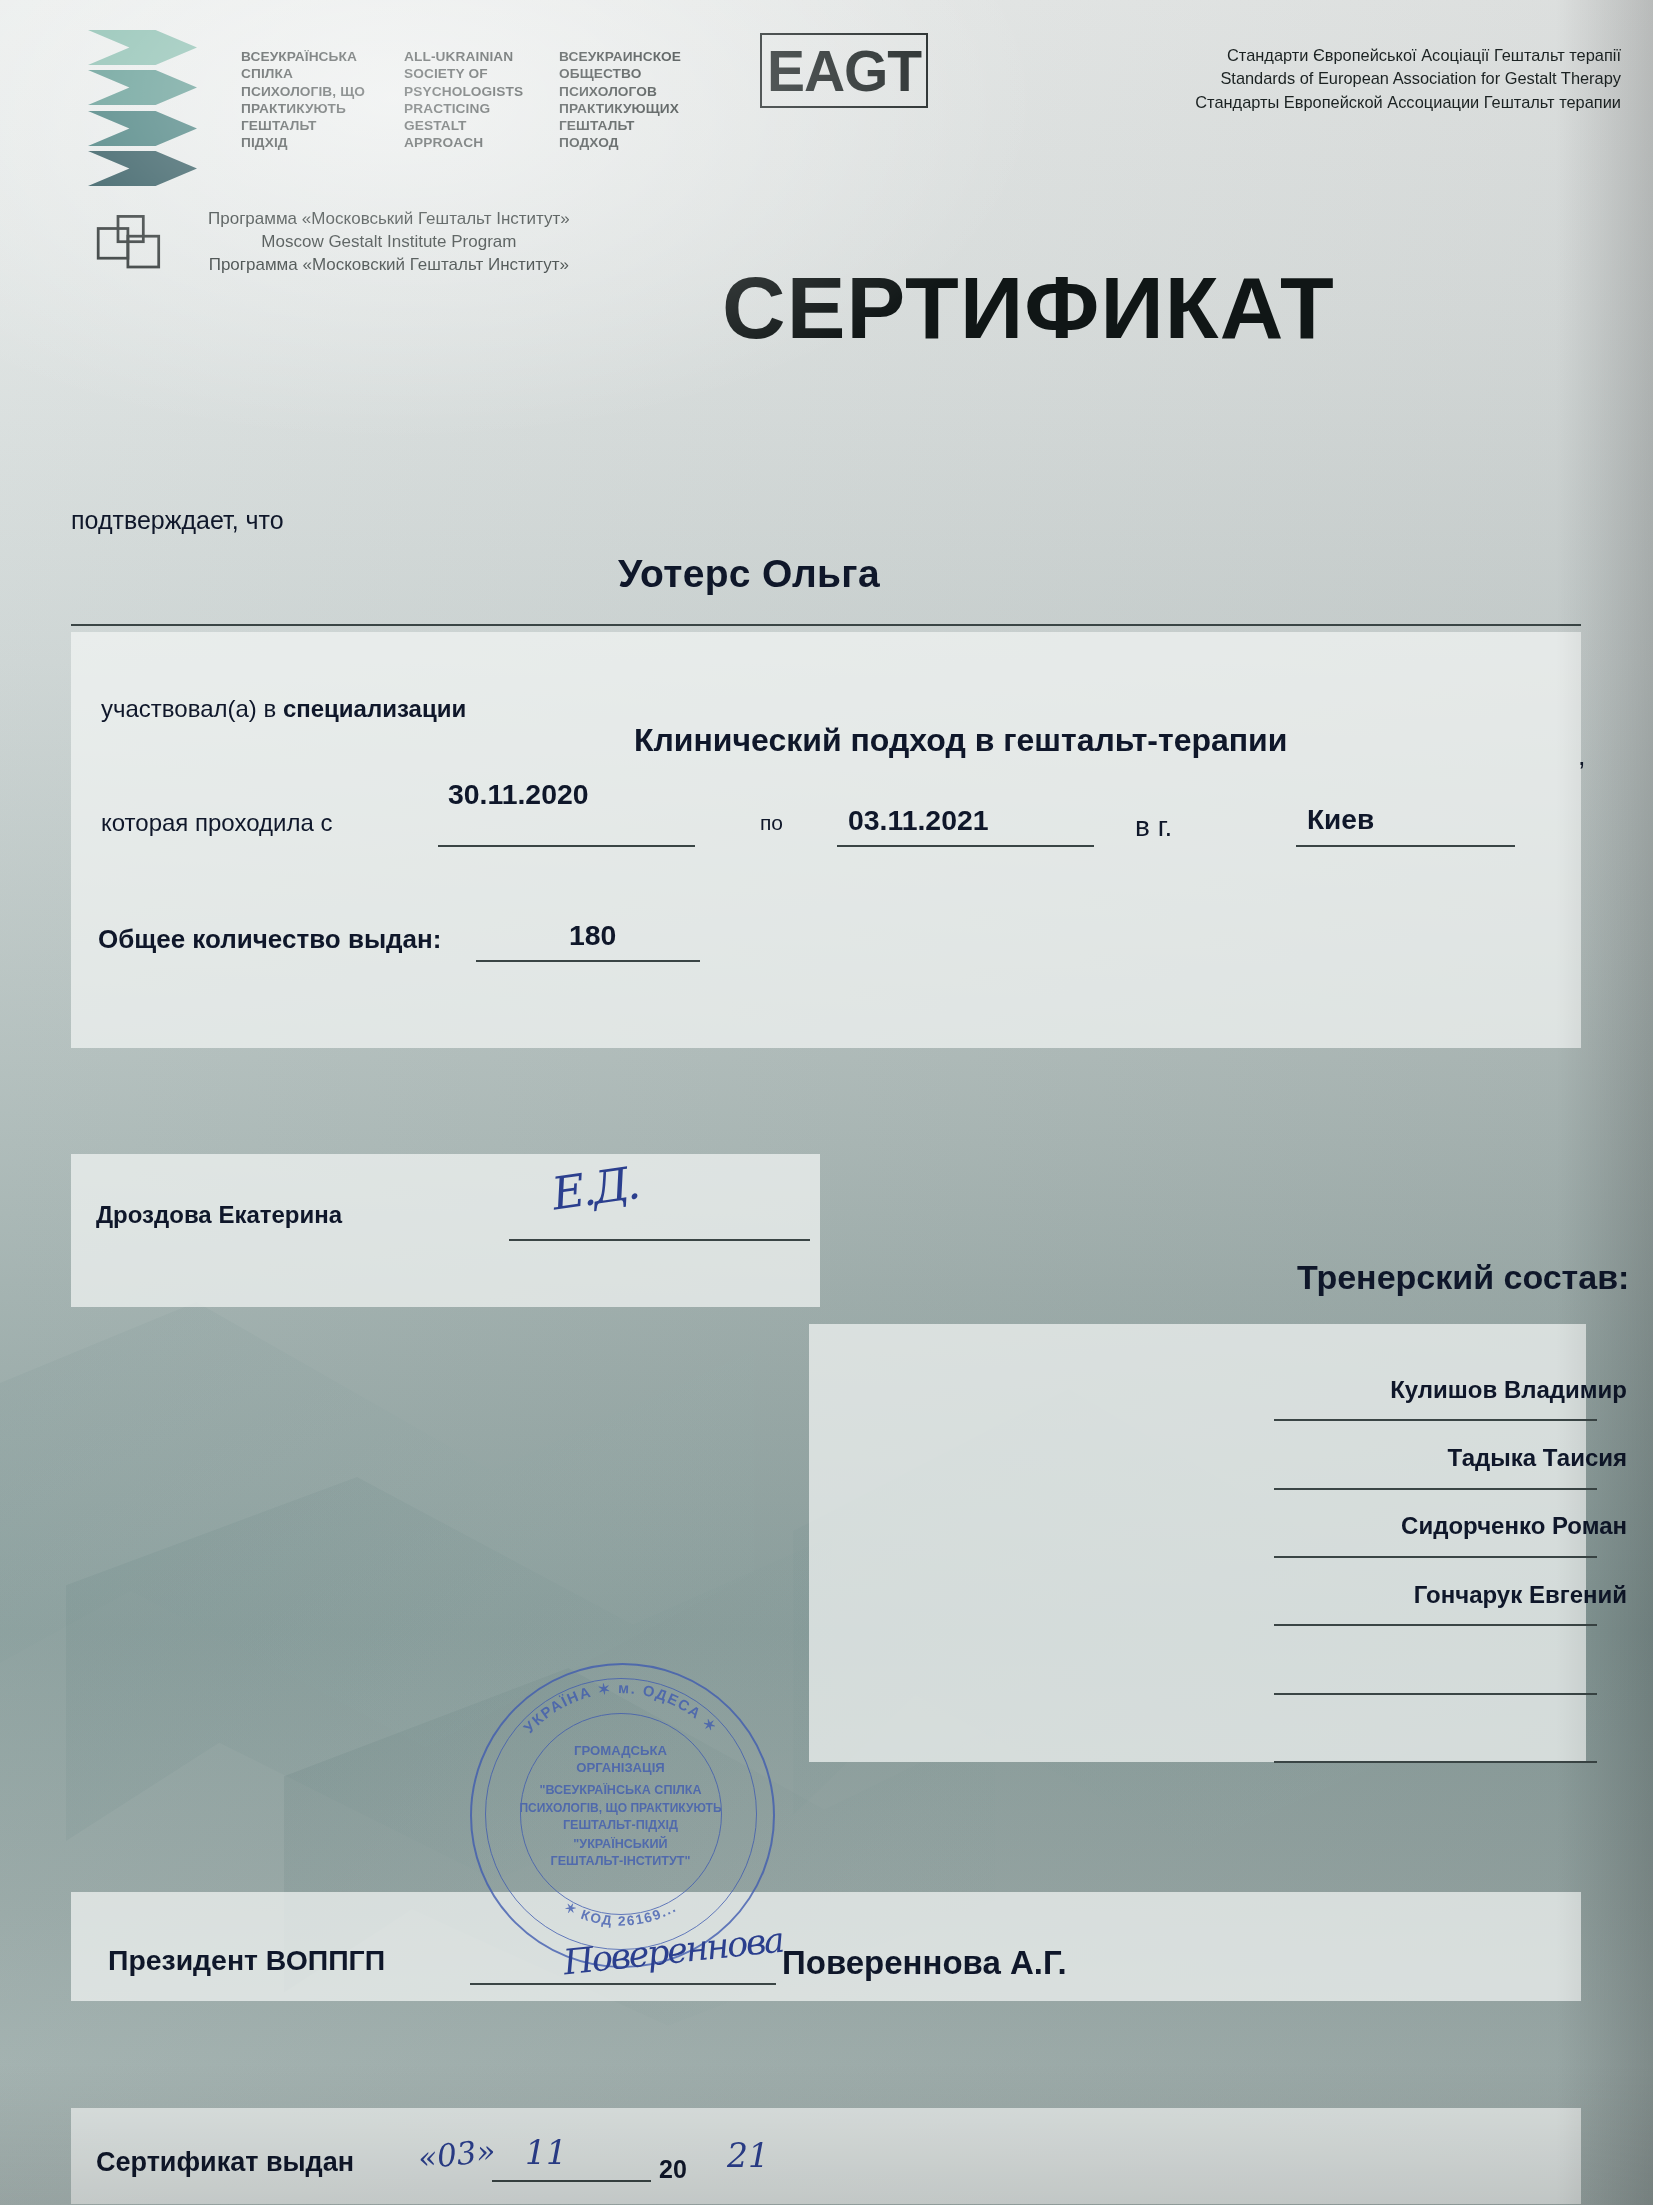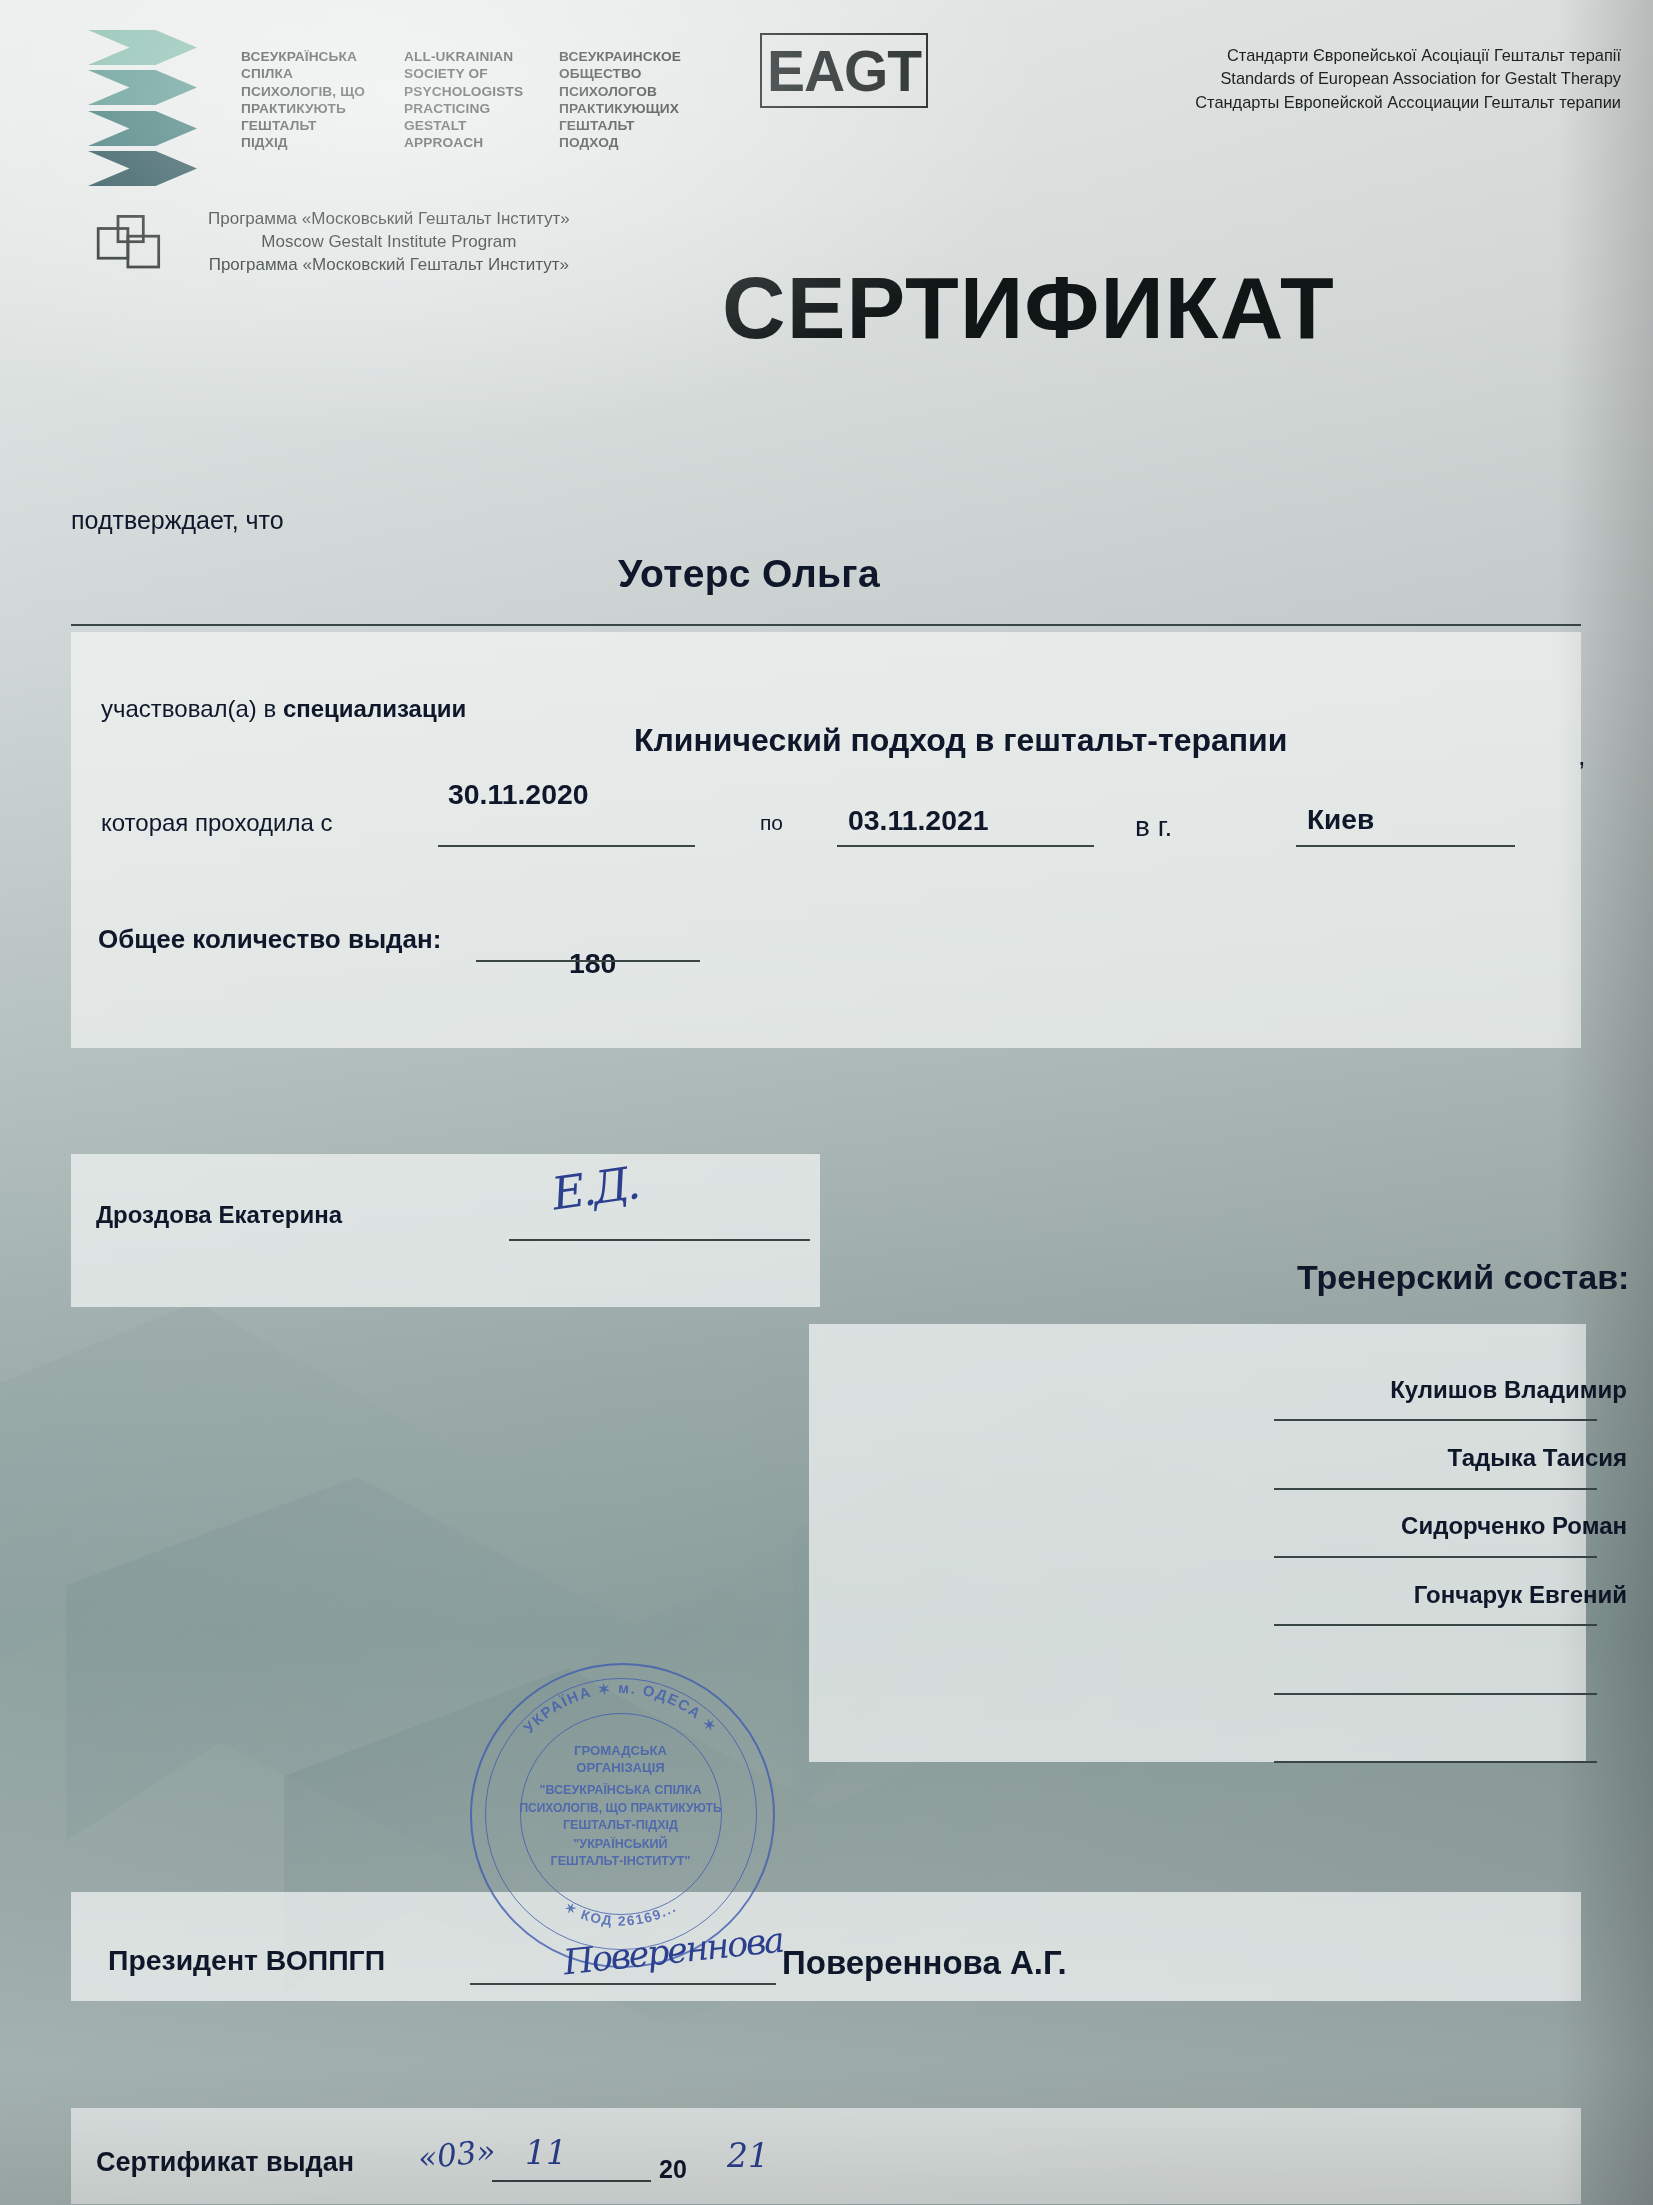--- a/index.html
+++ b/index.html
@@ -216,21 +216,20 @@
   }
   .hours-label {
     left: 98px; top: 924px;
     font-size: 26px;
     font-weight: 700;
   }
   .hours-val {
     left: 569px; top: 919px;
     font-size: 28.4px;
     font-weight: 700;
-    margin-top: 28px;
   }
   .leaders-title {
     left: 77px; top: 1086px;
     font-size: 34px;
     font-weight: 700;
   }
   .leader-name {
     left: 96px; top: 1201px;
     font-size: 24px;
     font-weight: 700;

